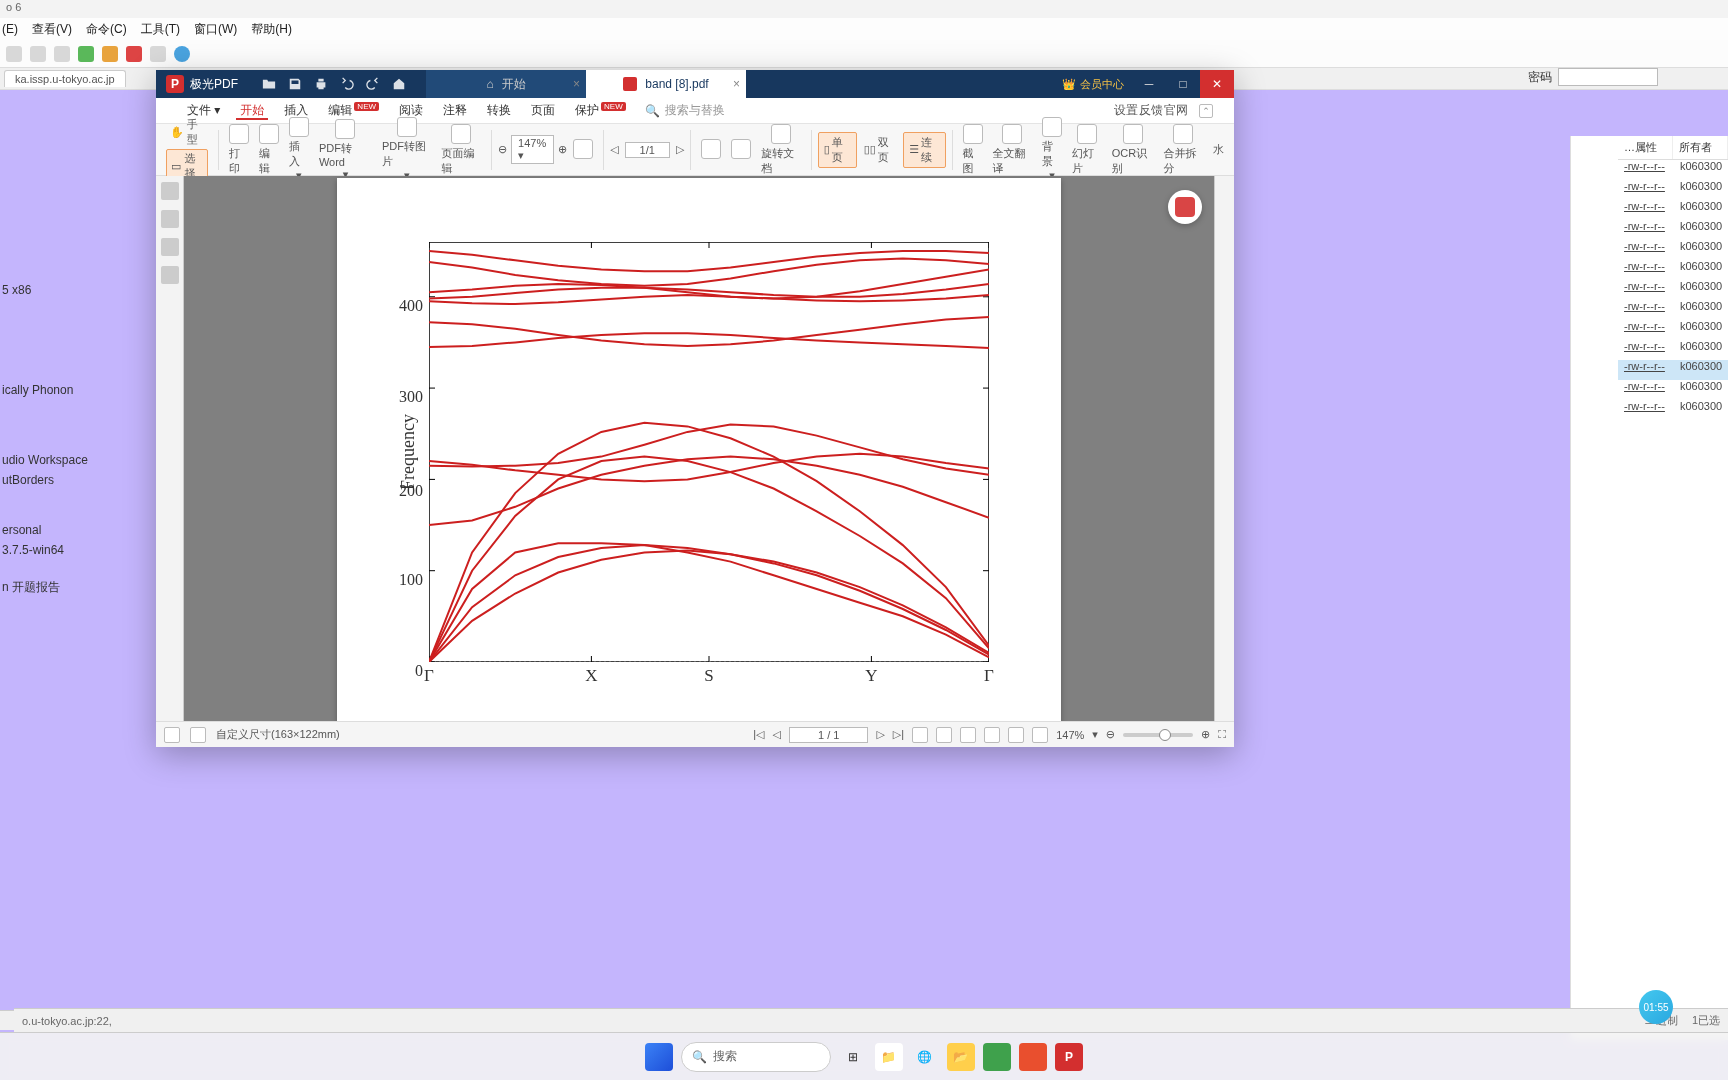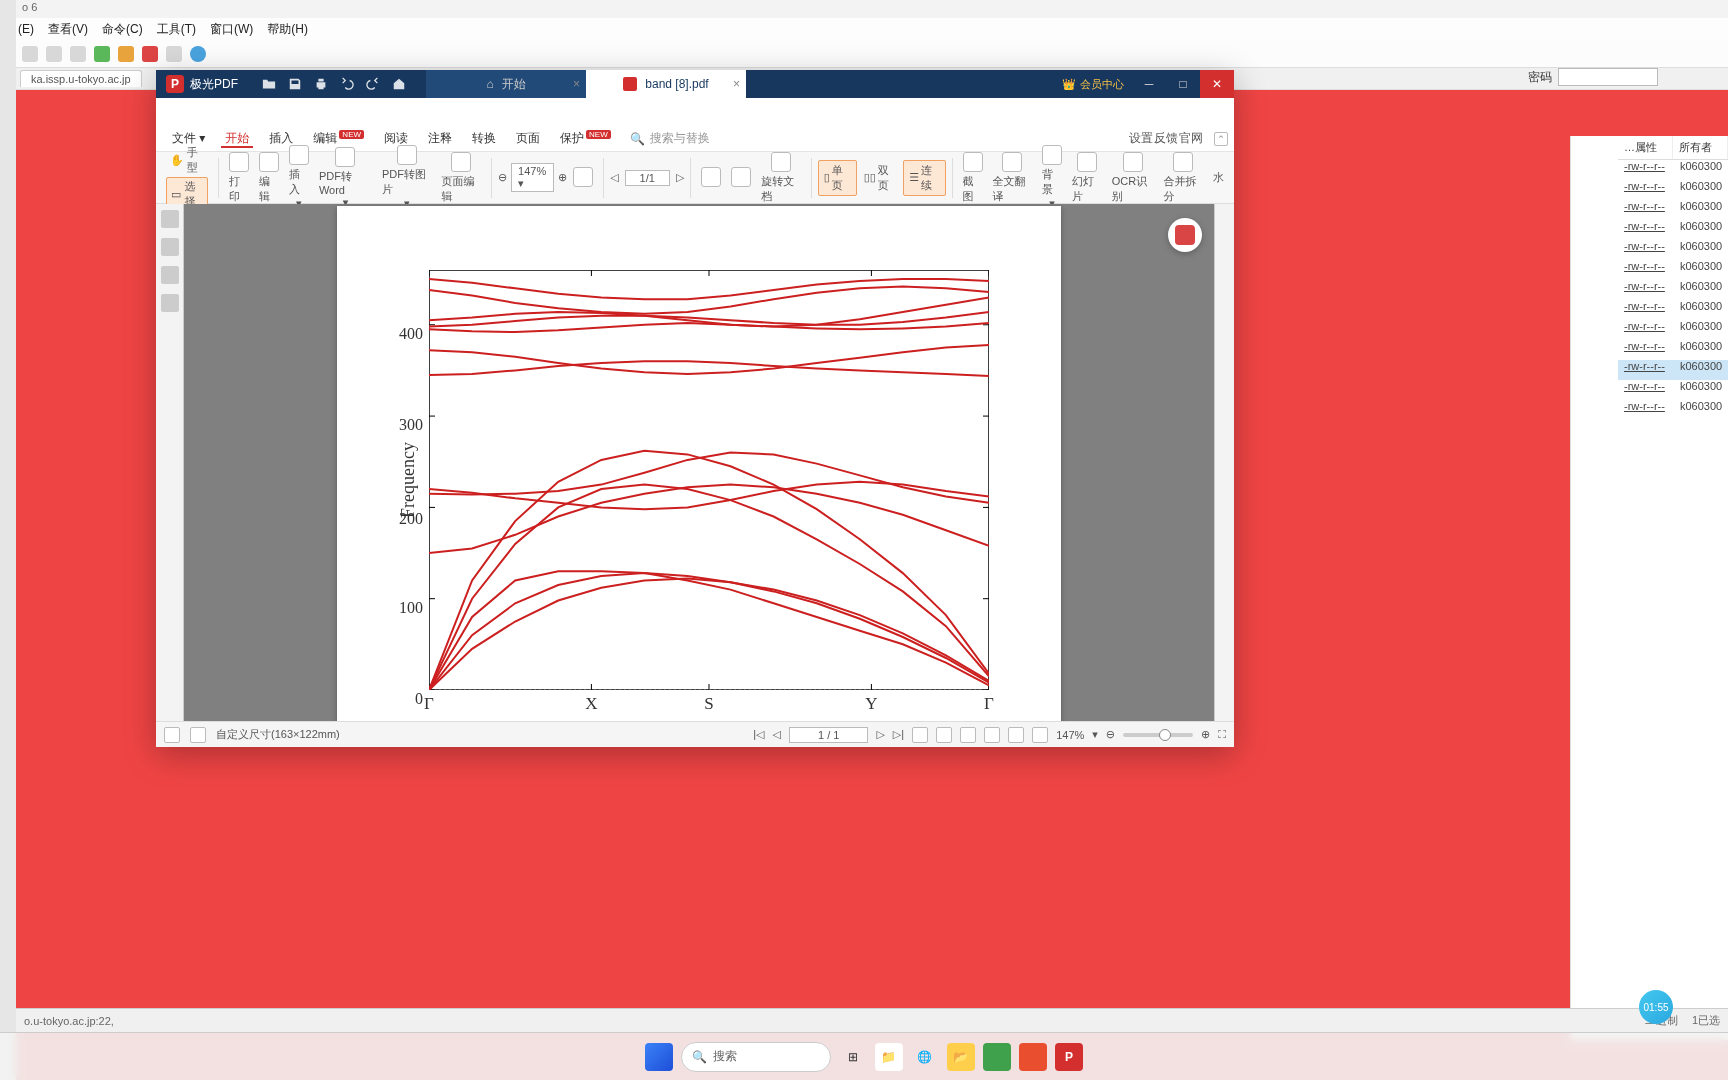--- a/index.html
+++ b/index.html
@@ -1,35 +1,35 @@
 <!DOCTYPE html>
 <html><head>
 <meta charset="utf-8">
 <style>
 * { margin:0; padding:0; box-sizing:border-box; font-family:"Microsoft YaHei","Segoe UI",sans-serif; }
 body { background:#e6e6e6; width:1728px; height:1080px; position:relative; overflow:hidden; font-size:12px; color:#333;}
 
-.bg-app { position:absolute; inset:0; background:#ef4444;margin-left:16px; }
+.bg-app { position:absolute; inset:0; background:#c4b5fd; }
 .bg-titlebar { height:18px; background:#f3f3f3; }
 .bg-menubar { height:22px; background:#fdfdfd; padding-left:2px; display:flex; gap:14px; align-items:center; color:#222; font-size:12px;}
 .bg-toolbar { height:28px; background:#fcfcfc; border-bottom:1px solid #ddd; display:flex; align-items:center; gap:8px; padding-left:6px;}
 .bg-toolbar .ico{width:16px;height:16px;background:#d8d8d8;border-radius:3px;}
 .bg-tabbar{height:22px;background:#f0f0f0;border-bottom:1px solid #ddd;display:flex;align-items:center;}
 .bg-tab{background:#fff;border:1px solid #ccc;border-bottom:none;border-radius:3px 3px 0 0;padding:2px 10px;font-size:11px;color:#555;margin-left:4px;}
 .bg-nav{position:absolute;left:2px;top:120px;width:90px;}
 .bg-nav-item{font-size:12px;color:#333;padding:3px 0;white-space:nowrap;overflow:hidden;}
 .bg-right{position:absolute;right:0;top:92px;width:158px;bottom:40px;background:#fff;border-left:1px solid #ddd;}
 .bg-right-head{display:flex;height:24px;border-bottom:1px solid #ddd;}
 .bg-right-head div{flex:1;padding:4px 6px;font-size:11px;border-right:1px solid #eee;}
 .bg-right-row{display:flex;height:20px;font-size:11px;}
 .bg-right-row div:first-child{width:62px;padding-left:6px;color:#444;text-decoration:underline;}
 .bg-right-row div:last-child{flex:1;color:#444;}
 .bg-right-row.sel{background:#cde6f7;}
 .bg-status{position:absolute;left:0;right:0;bottom:26px;height:20px;background:#f0f0f0;border-top:1px solid #ccc;display:flex;align-items:center;padding:0 8px;font-size:11px;color:#666;}
-.bg-status2{position:absolute;left:0;right:0;bottom:0;height:26px;background:#f0f0f0;border-top:1px solid #ccc;display:flex;align-items:center;padding:0 8px;font-size:11px;color:#666;}
+.bg-status2{position:absolute;left:14px;right:0;bottom:0;height:26px;background:#f0f0f0;border-top:1px solid #ccc;display:flex;align-items:center;padding:0 8px;font-size:11px;color:#666;}
 .bg-status2 .rt{margin-left:auto;display:flex;gap:14px;}
 .floatbadge{position:absolute;right:55px;bottom:20px;width:34px;height:34px;border-radius:50%;background:linear-gradient(135deg,#44c8ef,#2aa8e0);color:#fff;display:flex;align-items:center;justify-content:center;font-size:10px;font-weight:normal;}
 
 .taskbar{position:absolute;left:0;right:0;bottom:0;height:48px;background:rgba(243,243,243,0.9);backdrop-filter:blur(4px);display:flex;align-items:center;justify-content:center;gap:8px;border-top:1px solid #ccc;z-index:50;}
 .taskbar .tb{width:28px;height:28px;border-radius:4px;display:flex;align-items:center;justify-content:center;}
 .winlogo{background:linear-gradient(135deg,#3b82f6,#1d4ed8);}
 .searchbox{width:150px;height:30px;border-radius:15px;background:#fff;border:1px solid #ccc;display:flex;align-items:center;padding:0 10px;gap:6px;font-size:12px;color:#666;}
 
 .pdfwin{position:absolute;left:156px;top:70px;width:1078px;height:677px;background:#fff;box-shadow:0 8px 32px rgba(0,0,0,.28);border-radius:2px;z-index:40;display:flex;flex-direction:column;}
 .pdf-titlebar{height:28px;background:#17375e;display:flex;align-items:center;color:#fff;}
@@ -39,21 +39,21 @@
 .tb-icons .i{width:14px;height:14px;opacity:.85;}
 .pdf-tabs{display:flex;margin-left:20px;height:100%;}
 .pdf-tab{display:flex;align-items:center;padding:0 24px;font-size:12px;position:relative;min-width:160px;justify-content:center;gap:8px;}
 .pdf-tab .cls{position:absolute;right:6px;color:#888;font-size:12px;}
 .pdf-tab.home{background:#214a78;color:#ccc;}
 .pdf-tab.active{background:#fff;color:#17375e;}
 .vip{margin-left:auto;display:flex;align-items:center;gap:4px;padding:0 8px;color:#f7c245;font-size:11px;}
 .winbtns{display:flex;}
 .winbtns div{width:34px;height:28px;display:flex;align-items:center;justify-content:center;color:#ddd;font-size:12px;}
 .winbtns div:last-child{background:#d32f2f;color:#fff;}
-.pdf-menubar{height:26px;background:#fff;border-bottom:1px solid #e4e4e4;display:flex;align-items:center;padding:0 6px;font-size:12px;margin-top:28px;}
+.pdf-menubar{height:26px;background:#fff;border-bottom:1px solid #e4e4e4;display:flex;align-items:center;padding:0 21px;font-size:12px;}
 .pdf-menubar .m{padding:0 10px;color:#333;cursor:pointer;position:relative;}
 .pdf-menubar .m.active{color:#d32f2f;}
 .pdf-menubar .m.active::after{content:"";position:absolute;left:6px;right:6px;bottom:-1px;height:2px;background:#d32f2f;}
 .pdf-menubar .badge{background:#d32f2f;color:#fff;font-size:8px;padding:0 3px;border-radius:2px;margin-left:2px;vertical-align:super;}
 .pdf-menubar .rt{margin-left:auto;display:flex;gap:1px;color:#555;align-items:center;}
 .pdf-menubar .search{display:flex;align-items:center;gap:4px;color:#999;margin-left:10px;}
 .pdf-menubar .caret{width:14px;height:14px;border:1px solid #bbb;border-radius:2px;margin-left:10px;display:flex;align-items:center;justify-content:center;font-size:9px;color:#888;}
 .pdf-ribbon{height:52px;background:#f7f7f7;border-bottom:1px solid #ddd;display:flex;align-items:center;padding:0 6px;gap:2px;font-size:11px;color:#555;}
 .ribgrp{display:flex;flex-direction:column;align-items:center;padding:0 4px;}
 .ribgrp .ic{width:20px;height:20px;border:1px solid #bbb;border-radius:3px;margin-bottom:2px;background:#fff;}
@@ -113,20 +113,33 @@
   </div>
   <div class="bg-tabbar">
     <div class="bg-tab">ka.issp.u-tokyo.ac.jp</div>
   </div>
 
   <div style="position:absolute;right:70px;top:68px;display:flex;align-items:center;gap:6px;">
     <span>密码</span>
     <div style="width:100px;height:18px;border:1px solid #bbb;background:#fff"></div>
   </div>
 
+  <div class="bg-nav" style="top:280px;">
+    <div class="bg-nav-item">5 x86</div>
+    <div style="height:80px"></div>
+    <div class="bg-nav-item">ically Phonon</div>
+    <div style="height:50px"></div>
+    <div class="bg-nav-item">udio Workspace</div>
+    <div class="bg-nav-item">utBorders</div>
+    <div style="height:30px"></div>
+    <div class="bg-nav-item">ersonal</div>
+    <div class="bg-nav-item">3.7.5-win64</div>
+    <div style="height:16px"></div>
+    <div class="bg-nav-item">n 开题报告</div>
+  </div>
 
   <div class="bg-right" style="top:136px;padding-left:47px;">
     <div class="bg-right-head">
       <div>…属性</div>
       <div>所有者</div>
     </div>
     <div id="rrows">
         <div class="bg-right-row">
           <div>-rw-r--r--</div>
           <div>k060300</div>

